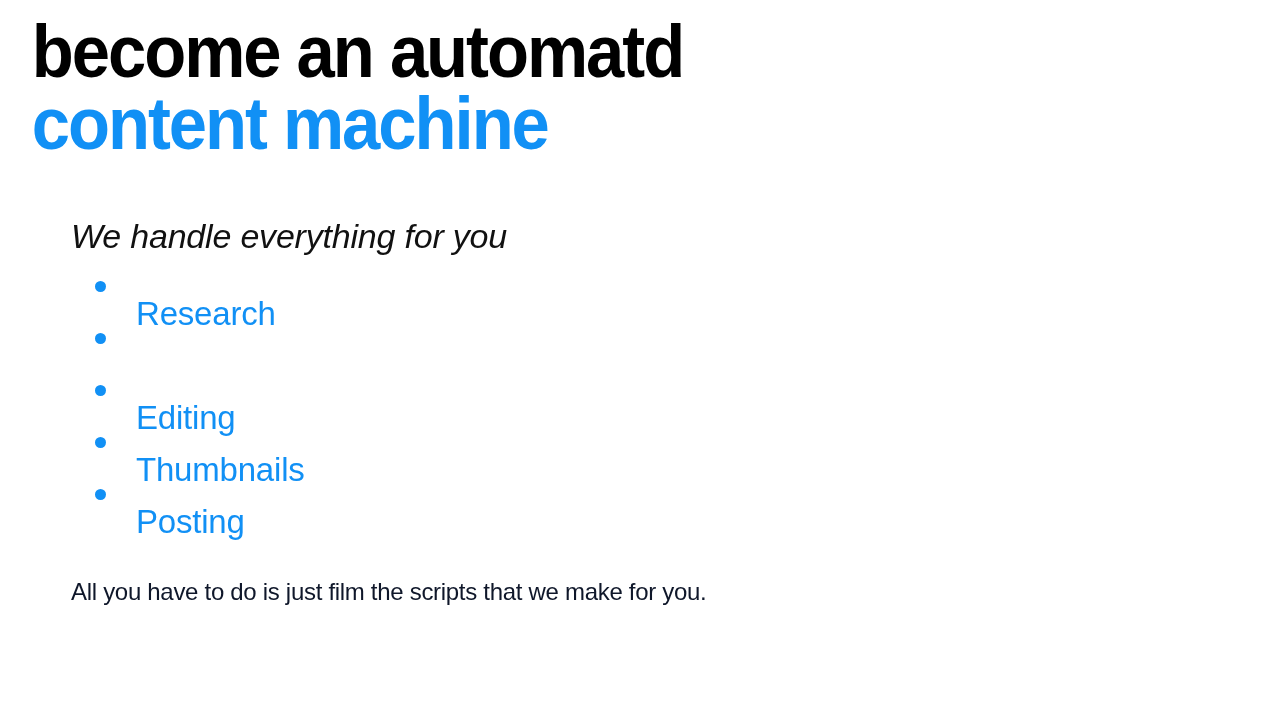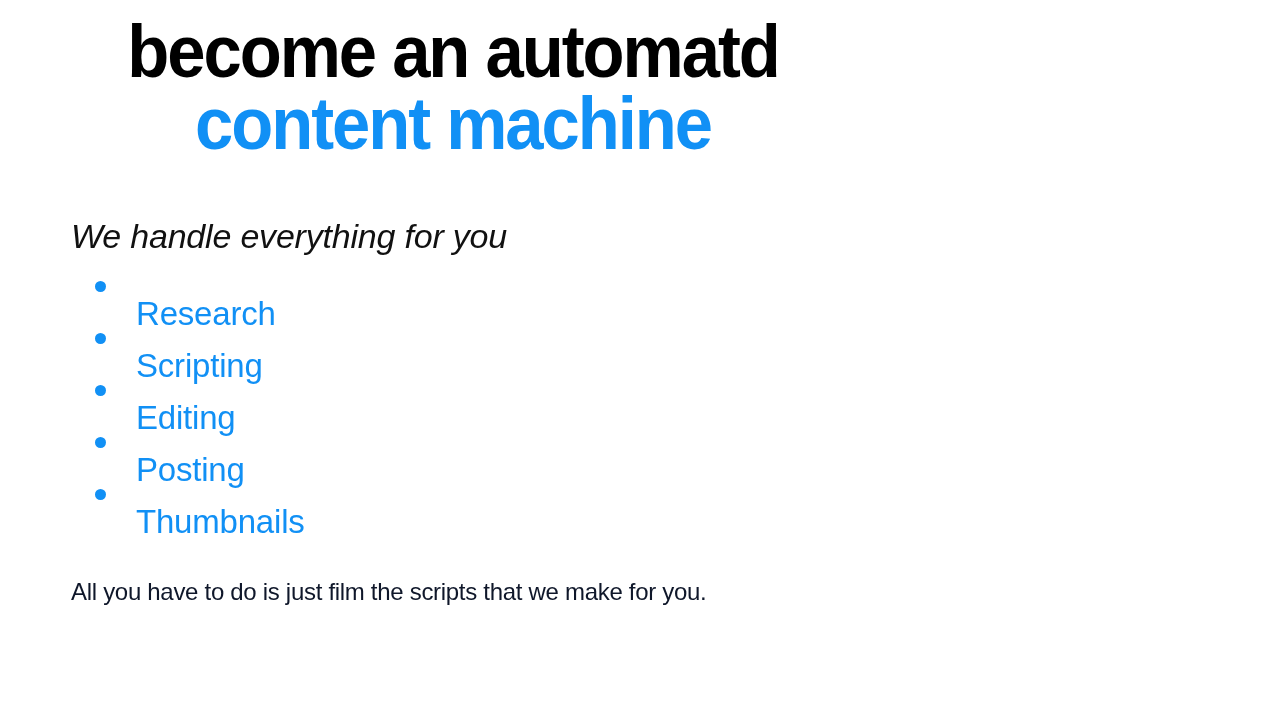--- a/index.html
+++ b/index.html
@@ -23,21 +23,21 @@
     height:719px;
     background:#ffffff;
   }
 
   
   .headline {
     position:absolute;
     left:0;
     top:16px;
     width:1146px;
-    text-align:center;
+    text-align:left;
     padding-right:240px;
   }
 
   .headline-line {
     display:block;
     font-family:"Liberation Sans", sans-serif;
     font-weight:bold;
     font-size:74px;
     line-height:72px;
     letter-spacing:-2.2px;
@@ -124,31 +124,30 @@
 
   <p class="intro">We handle everything for you</p>
 
   <ul class="service-list">
     <li class="service-item">
       <span class="service-bullet"></span>
       <span class="service-label">Research</span>
     </li>
     <li class="service-item">
       <span class="service-bullet"></span>
-      <span class="service-label">Scripting</span>
     </li>
     <li class="service-item">
       <span class="service-bullet"></span>
       <span class="service-label">Editing</span>
     </li>
     <li class="service-item">
       <span class="service-bullet"></span>
-      <span class="service-label">Posting</span>
+      <span class="service-label">Thumbnails</span>
     </li>
     <li class="service-item">
       <span class="service-bullet"></span>
-      <span class="service-label">Thumbnails</span>
+      <span class="service-label">Posting</span>
     </li>
   </ul>
 
   <p class="outro">All you have to do is just film the scripts that we make for you.</p>
 
 </div>
 
 </body></html>

